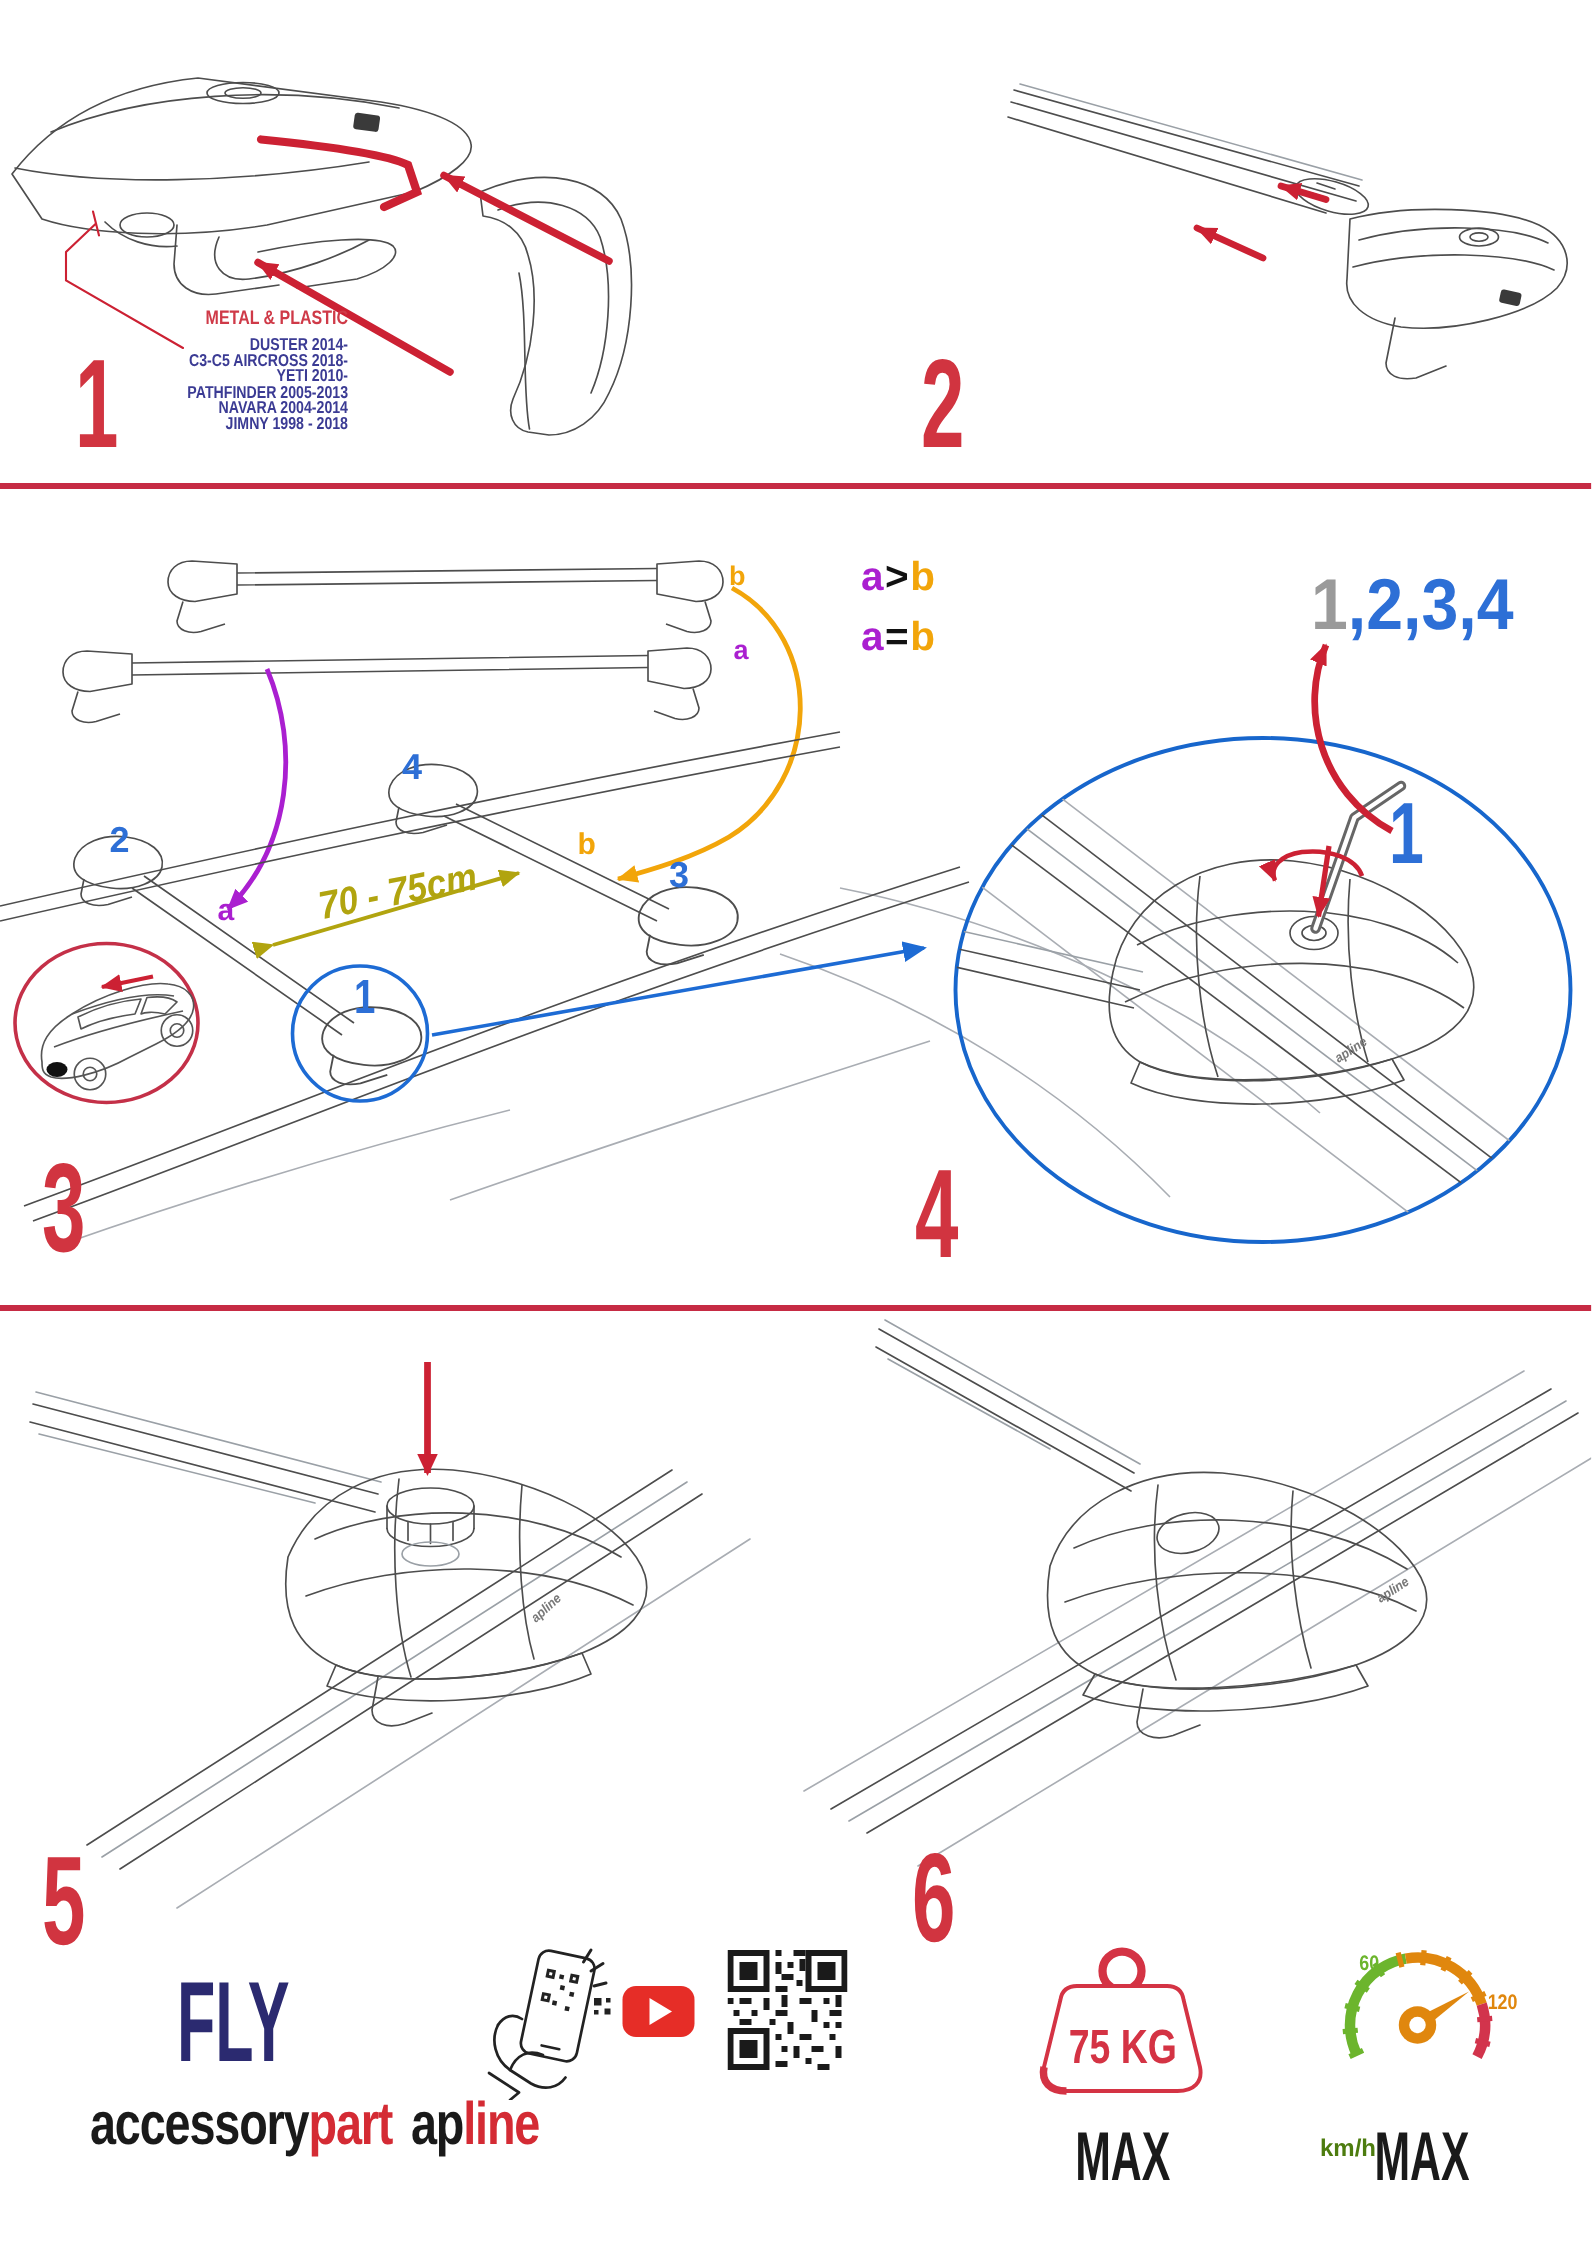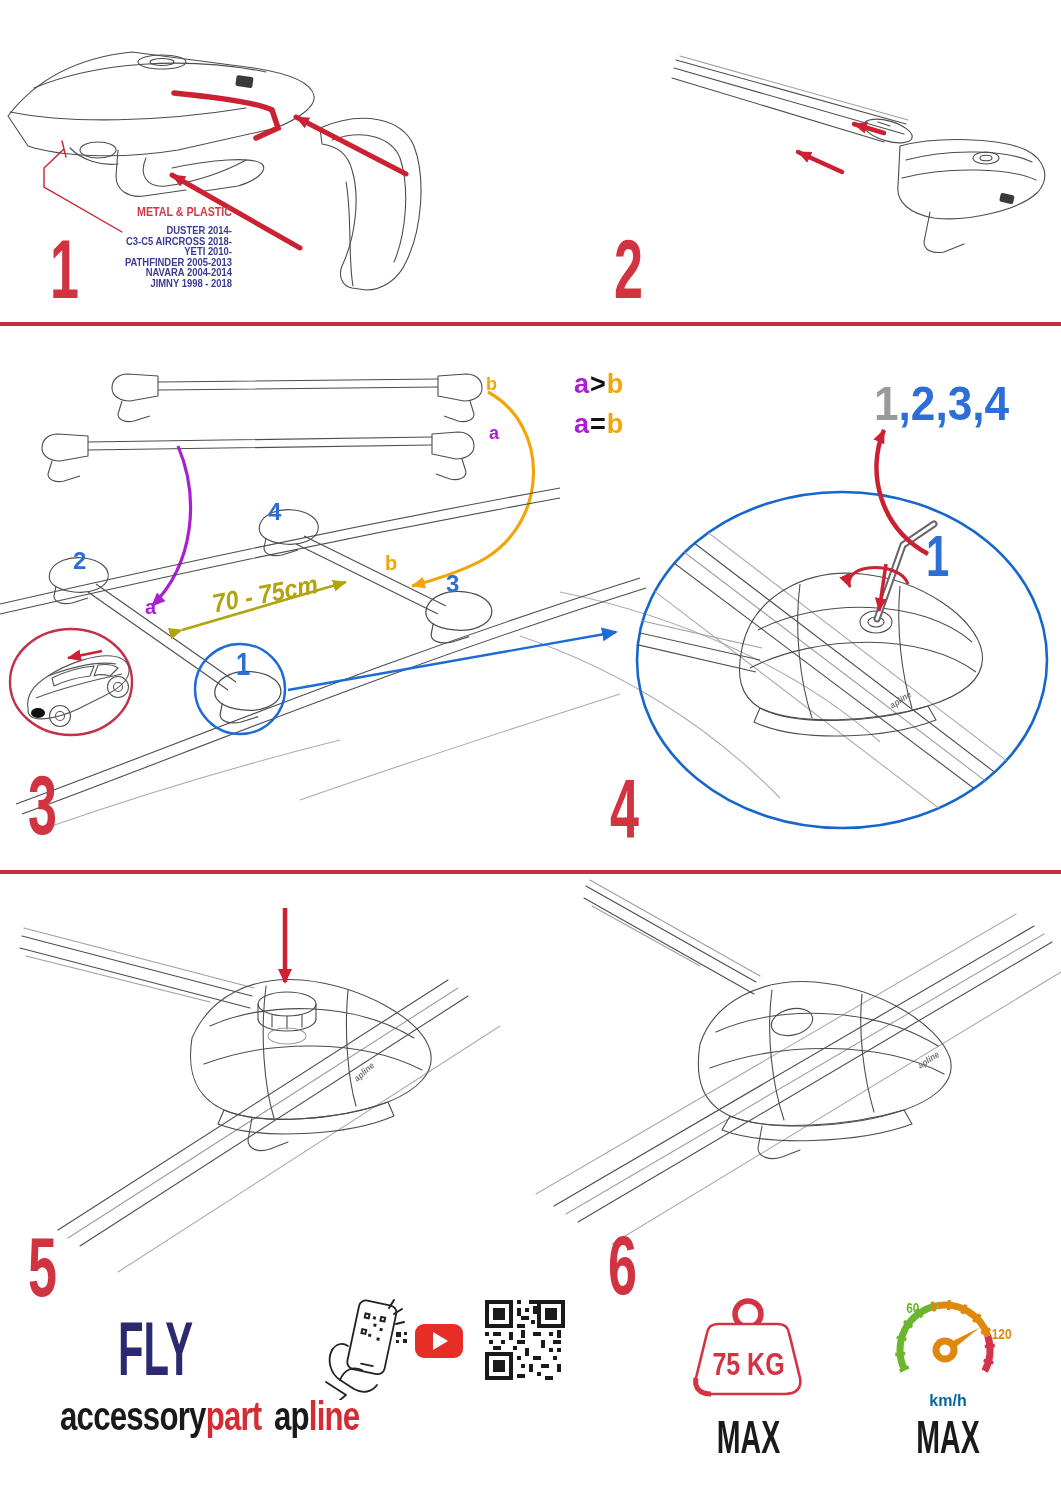--- a/index.html
+++ b/index.html
@@ -30,21 +30,21 @@
        transform:scaleX(.55);transform-origin:left top;}
   .brand{font-weight:700;font-size:40px;line-height:1;transform:scaleX(.78);transform-origin:left top;letter-spacing:-1px;}
   .brand .b{color:#1a1a1a;}
   .brand .r{color:#d42b34;}
   .gap{display:inline-block;width:16px;}
   .maxtxt{color:#1a1a1a;font-weight:700;font-size:46px;line-height:1;
           transform:scaleX(.62);transform-origin:center top;text-align:center;}
   .kg{color:#d43344;font-weight:700;font-size:32px;transform:scaleX(.78);transform-origin:center top;text-align:center;}
   .sp60{color:#6cb52d;font-weight:700;font-size:14px;transform:scaleX(.85);}
   .sp120{color:#e0870e;font-weight:700;font-size:14px;transform:scaleX(.85);}
-  .kmh{color:#0369a1;font-weight:700;font-size:16px;text-align:center;}
+  .kmh{color:#4d7c0f;font-weight:700;font-size:16px;text-align:left;margin-top:32px;}
   .yt{position:absolute;background:#e62d27;border-radius:9px;width:48px;height:34px;}
   .yt span{position:absolute;left:18px;top:8px;width:0;height:0;
            border-left:15px solid #fff;border-top:9px solid transparent;border-bottom:9px solid transparent;}
 </style>
 </head>
 <body>
 
 <div class="page">
 
   <section style="top:0;height:323px;">

